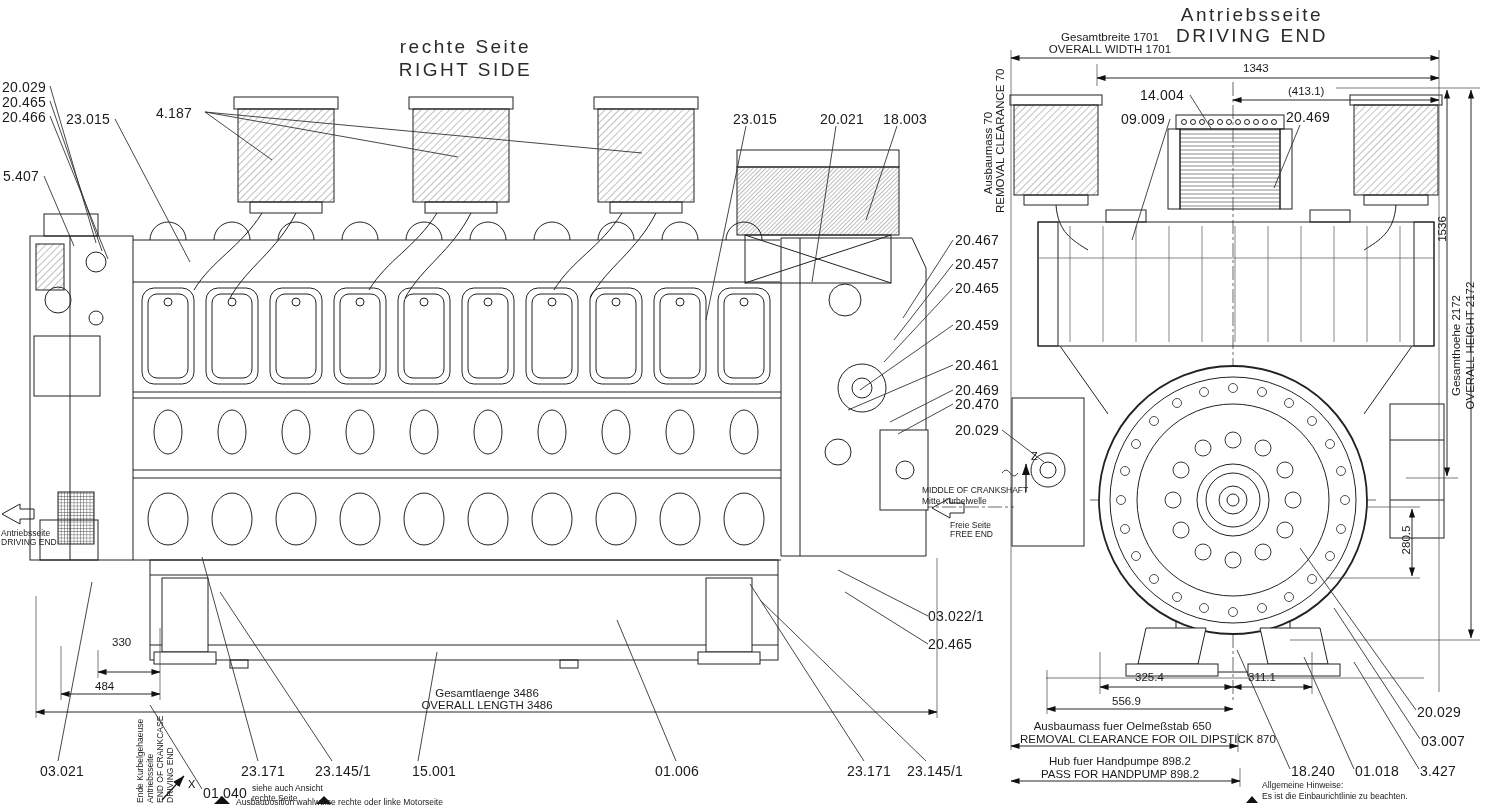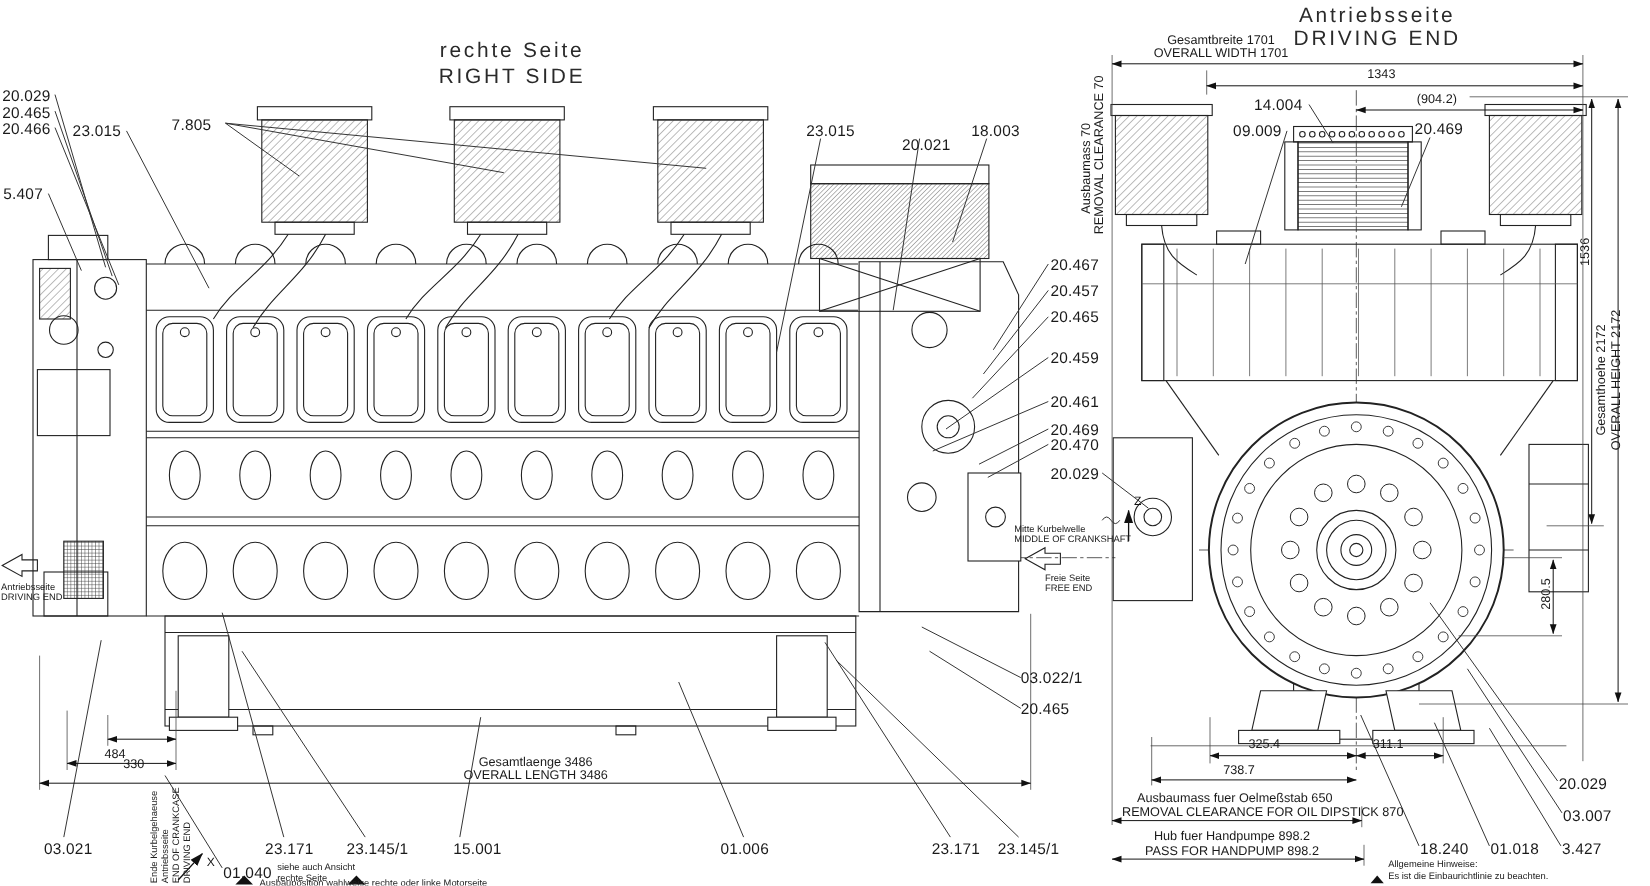--- a/index.html
+++ b/index.html
@@ -419,23 +419,23 @@
 <div class="ttl" style="left:378px;top:36px;width:175px">rechte Seite</div>
 <div class="ttl" style="left:378px;top:59px;width:175px">RIGHT SIDE</div>
 <div class="ttl" style="left:1162px;top:4px;width:180px">Antriebsseite</div>
 <div class="ttl" style="left:1162px;top:25px;width:180px">DRIVING END</div>
 
 <div class="lbl" style="left:2px;top:79px">20.029</div>
 <div class="lbl" style="left:2px;top:94px">20.465</div>
 <div class="lbl" style="left:2px;top:109px">20.466</div>
 <div class="lbl" style="left:3px;top:168px">5.407</div>
 <div class="lbl" style="left:66px;top:111px">23.015</div>
-<div class="lbl" style="left:156px;top:105px">7.805</div>
+<div class="lbl" style="left:156px;top:105px">4.187</div>
 <div class="lbl" style="left:733px;top:111px">23.015</div>
-<div class="lbl" style="left:820px;top:123px">20.021</div>
+<div class="lbl" style="left:820px;top:111px">20.021</div>
 <div class="lbl" style="left:883px;top:111px">18.003</div>
 <div class="lbl" style="left:955px;top:232px">20.467</div>
 <div class="lbl" style="left:955px;top:256px">20.457</div>
 <div class="lbl" style="left:955px;top:280px">20.465</div>
 <div class="lbl" style="left:955px;top:317px">20.459</div>
 <div class="lbl" style="left:955px;top:357px">20.461</div>
 <div class="lbl" style="left:955px;top:382px">20.469</div>
 <div class="lbl" style="left:955px;top:396px">20.470</div>
 <div class="lbl" style="left:955px;top:422px">20.029</div>
 <div class="lbl" style="left:928px;top:608px">03.022/1</div>
@@ -451,44 +451,44 @@
 
 <div class="lbl" style="left:1140px;top:87px">14.004</div>
 <div class="lbl" style="left:1121px;top:111px">09.009</div>
 <div class="lbl" style="left:1286px;top:109px">20.469</div>
 <div class="lbl" style="left:1417px;top:704px">20.029</div>
 <div class="lbl" style="left:1421px;top:733px">03.007</div>
 <div class="lbl" style="left:1291px;top:763px">18.240</div>
 <div class="lbl" style="left:1355px;top:763px">01.018</div>
 <div class="lbl" style="left:1420px;top:763px">3.427</div>
 
-<div class="dim" style="left:112px;top:689px">330</div>
+<div class="dim" style="left:112px;top:636px">330</div>
 <div class="dim" style="left:95px;top:680px">484</div>
 <div class="dim ctr" style="left:407px;top:687px;width:160px">Gesamtlaenge 3486</div>
 <div class="dim ctr" style="left:407px;top:699px;width:160px">OVERALL LENGTH 3486</div>
 
 <div class="dim ctr" style="left:1030px;top:31px;width:160px">Gesamtbreite 1701</div>
 <div class="dim ctr" style="left:1030px;top:43px;width:160px">OVERALL WIDTH 1701</div>
 <div class="dim" style="left:1243px;top:62px">1343</div>
-<div class="dim" style="left:1288px;top:85px">(904.2)</div>
+<div class="dim" style="left:1288px;top:85px">(413.1)</div>
 <div class="dim rot ctr" style="left:1436px;top:252px;width:46px">1536</div>
 <div class="dim rot ctr" style="left:1450px;top:423px;width:155px">Gesamthoehe 2172</div>
 <div class="dim rot ctr" style="left:1464px;top:423px;width:155px">OVERALL HEIGHT 2172</div>
 <div class="dim rot ctr" style="left:1400px;top:564px;width:48px">280.5</div>
 <div class="dim" style="left:1135px;top:671px">325.4</div>
 <div class="dim" style="left:1248px;top:671px">311.1</div>
-<div class="dim" style="left:1112px;top:695px">738.7</div>
+<div class="dim" style="left:1112px;top:695px">556.9</div>
 <div class="dim rot ctr" style="left:982px;top:213px;width:120px">Ausbaumass 70</div>
 <div class="dim rot ctr" style="left:994px;top:213px;width:120px">REMOVAL CLEARANCE 70</div>
 <div class="dim ctr" style="left:1020px;top:720px;width:205px">Ausbaumass fuer Oelmeßstab 650</div>
 <div class="dim ctr" style="left:1020px;top:733px;width:171px">REMOVAL CLEARANCE FOR OIL DIPSTICK 870</div>
 <div class="dim ctr" style="left:1020px;top:755px;width:200px">Hub fuer Handpumpe 898.2</div>
 <div class="dim ctr" style="left:1020px;top:768px;width:200px">PASS FOR HANDPUMP 898.2</div>
 
-<div class="sm" style="left:922px;top:476px">Mitte Kurbelwelle</div>
+<div class="sm" style="left:922px;top:496px">Mitte Kurbelwelle</div>
 <div class="sm" style="left:922px;top:485px">MIDDLE OF CRANKSHAFT</div>
 <div class="sm" style="left:950px;top:520px">Freie Seite</div>
 <div class="sm" style="left:950px;top:529px">FREE END</div>
 <div class="sm" style="left:1px;top:528px">Antriebsseite</div>
 <div class="sm" style="left:1px;top:537px">DRIVING END</div>
 <div class="sm rot" style="left:135px;top:803px;width:100px">Ende Kurbelgehaeuse</div>
 <div class="sm rot" style="left:145px;top:803px;width:100px">Antriebsseite</div>
 <div class="sm rot" style="left:155px;top:803px;width:100px">END OF CRANKCASE</div>
 <div class="sm rot" style="left:165px;top:803px;width:100px">DRIVING END</div>
 <div class="sm" style="left:252px;top:783px">siehe auch Ansicht</div>

